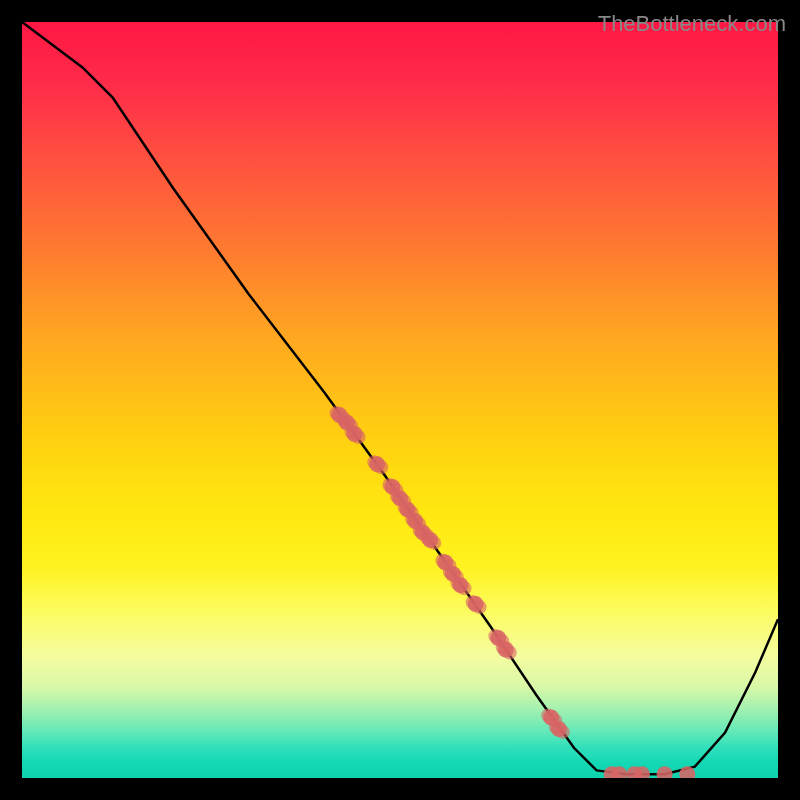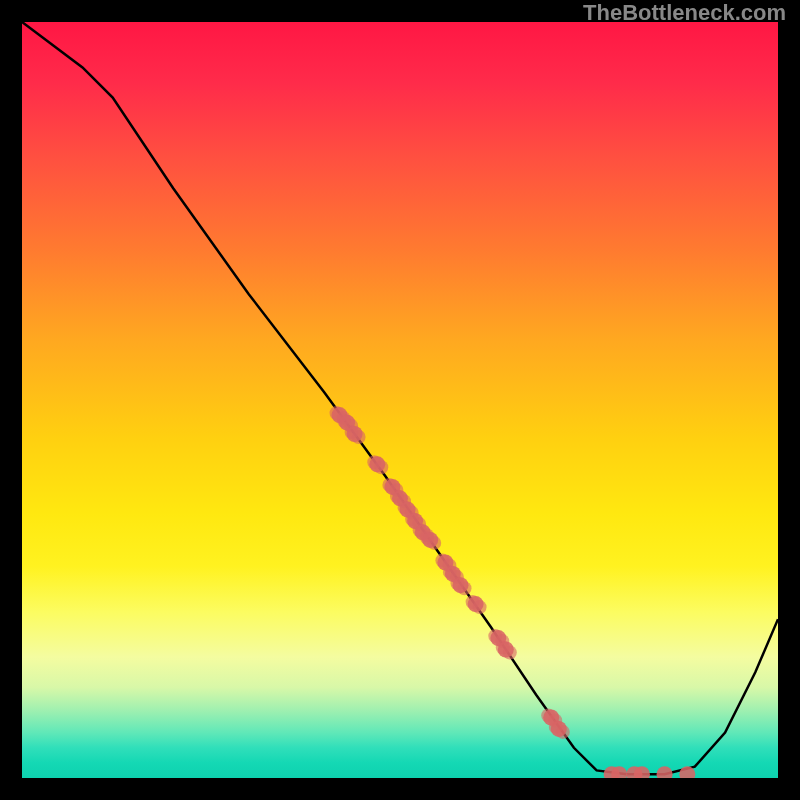--- a/index.html
+++ b/index.html
@@ -6,25 +6,25 @@
   body {
     width: 800px;
     height: 800px;
     background: #000;
     font-family: Arial, sans-serif;
     position: relative;
     overflow: hidden;
   }
   .watermark {
     position: absolute;
-    top: 0;
+    top: 11px;
     right: 14px;
     color: #888;
     font-size: 22px;
-    font-weight: bold;
+    font-weight: normal;
     z-index: 10;
   }
   .plot-area {
     position: absolute;
     left: 22px;
     top: 22px;
     width: 756px;
     height: 756px;
     background: linear-gradient(to bottom,
       #ff1744 0%,

